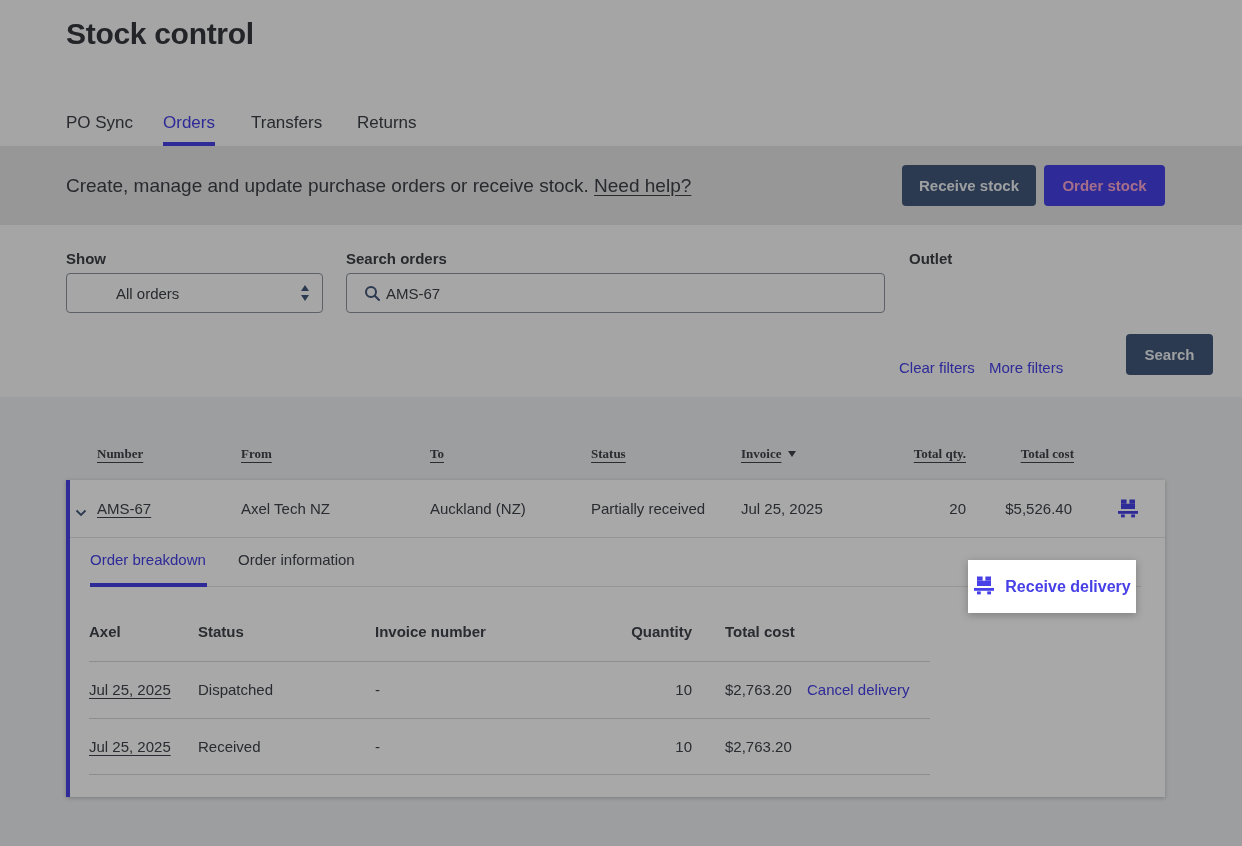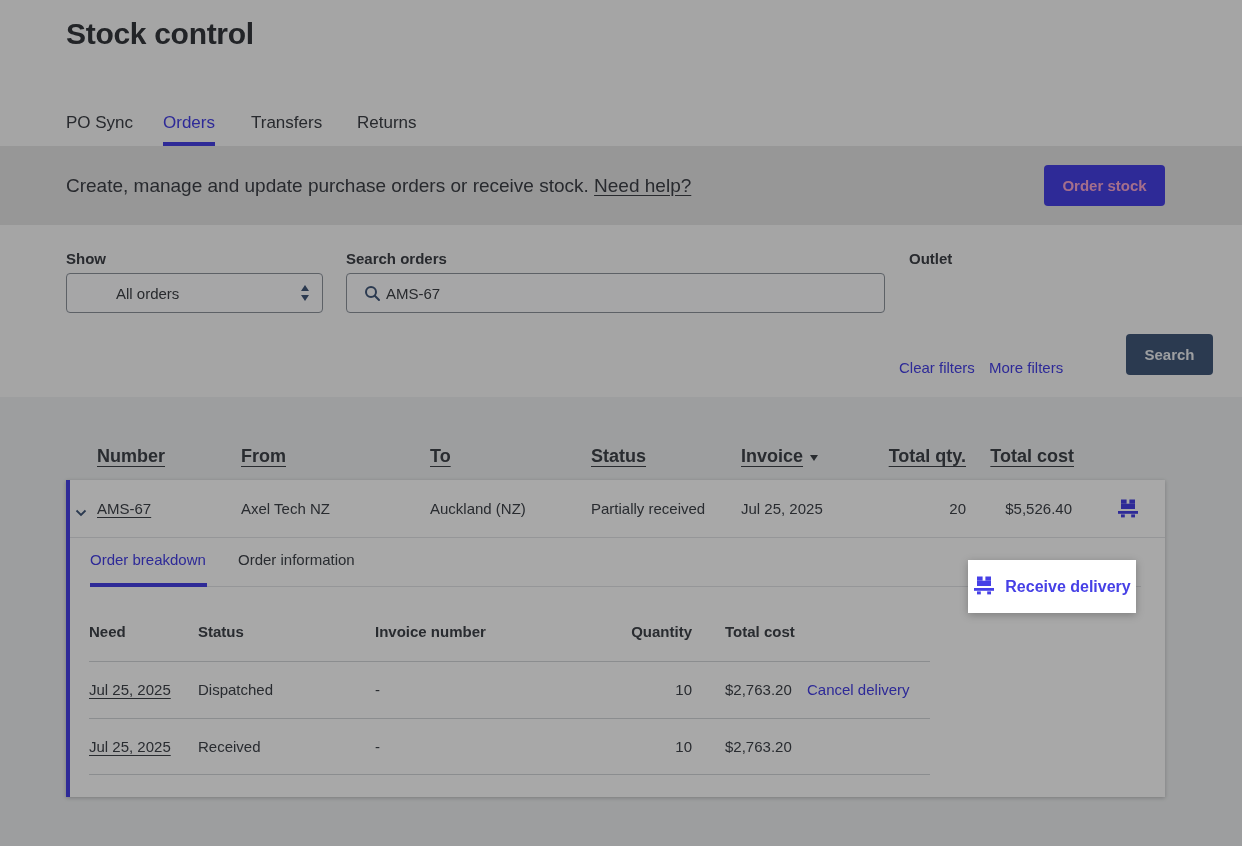--- a/index.html
+++ b/index.html
@@ -50,21 +50,21 @@
   .spinner{position:absolute;right:13px;top:50%;transform:translateY(-50%);display:flex;flex-direction:column;gap:4px;}
   .tri-up{width:0;height:0;border-left:4.5px solid transparent;border-right:4.5px solid transparent;border-bottom:6px solid var(--navy);}
   .tri-down{width:0;height:0;border-left:4.5px solid transparent;border-right:4.5px solid transparent;border-top:6px solid var(--navy);}
   .search-input{position:absolute;left:39px;top:0;height:38px;width:480px;border:none;outline:none;background:transparent;font-family:inherit;font-size:15px;color:var(--text);}
   .search-icon{position:absolute;left:17px;top:11px;}
   .link{color:var(--accent);font-size:15px;cursor:pointer;text-decoration:none;}
   .flink{position:absolute;top:133px;height:20px;line-height:20px;}
   .btn-search{left:1078px;top:109px;width:87px;position:absolute;height:41px;border:none;border-radius:4px;font-family:inherit;font-size:15px;font-weight:600;cursor:pointer;background:var(--navy);color:#eef1f4;margin-left:48px;}
 
   
-  .ocol{position:absolute;top:49px;font-size:18px;font-weight:600;color:#3f434a;text-decoration:underline;text-underline-offset:4px;cursor:pointer;white-space:nowrap;}
+  .ocol{position:absolute;top:49px;font-size:13px;font-weight:600;color:#3f434a;text-decoration:underline;text-underline-offset:4px;cursor:pointer;white-space:nowrap;font-family:Liberation Serif, serif;}
   .sort-arrow{display:inline-block;width:0;height:0;border-left:4.5px solid transparent;border-right:4.5px solid transparent;border-top:6px solid #3f434a;margin-left:7px;position:relative;top:-1px;}
 
   
   .panel{position:absolute;left:66px;top:83px;width:1099px;height:317px;background:#fff;border-left:4px solid var(--accent);box-shadow:0 1px 4px rgba(0,0,0,0.22);}
   .orow-cell{position:absolute;top:0;height:57px;line-height:57px;font-size:15px;color:#3f434a;white-space:nowrap;}
   .ulink{color:#3f434a;text-decoration:underline;text-underline-offset:3px;cursor:pointer;}
   .chevron{position:absolute;left:5px;top:23px;cursor:pointer;}
   .row-divider{position:absolute;left:0;top:57px;width:1095px;height:1px;background:var(--divider);}
   .dtab{position:absolute;top:71px;font-size:15px;cursor:pointer;color:#3f434a;}
   .dtab.active{color:var(--accent);}
@@ -92,20 +92,21 @@
   <div class="tab tab-orders active">Orders</div>
   <div class="tab tab-transfers">Transfers</div>
   <div class="tab tab-returns">Returns</div>
 </div>
 
 <div class="sec-banner">
   <div class="banner-text">
     <span>Create, manage and update purchase orders or receive stock.</span>
     <a>Need help?</a>
   </div>
+  <button class="btn btn-navy btn-receive-stock">Receive stock</button>
   <button class="btn btn-accent btn-order-stock">Order stock</button>
 </div>
 
 <div class="sec-filters">
   <div class="f-label" style="left:66px">Show</div>
   <div class="field" style="left:66px;width:257px">
     <span class="val">All orders</span>
     <span class="spinner">
         <span class="tri-up"></span>
         <span class="tri-down"></span>
@@ -163,21 +164,21 @@
           <rect x="14.2" y="15.4" width="3.8" height="3"></rect>
         </svg>
     </span>
     <div class="row-divider"></div>
 
     <div class="dtab active" style="left:20px">Order breakdown</div>
     <div class="dtab" style="left:168px">Order information</div>
     <div class="dtab-line"></div>
     <div class="dtab-underline"></div>
 
-    <div class="bcol" style="left:19px">Need</div>
+    <div class="bcol" style="left:19px">Axel</div>
     <div class="bcol" style="left:128px">Status</div>
     <div class="bcol" style="left:305px">Invoice number</div>
     <div class="bcol qty-cell">Quantity</div>
     <div class="bcol" style="left:655px">Total cost</div>
     <div class="bdiv" style="top:181px"></div>
 
     <div class="brow" style="top:181px">
       <div class="bcell" style="left:19px"><span class="ulink">Jul 25, 2025</span></div>
       <div class="bcell" style="left:128px">Dispatched</div>
       <div class="bcell" style="left:305px">-</div>

